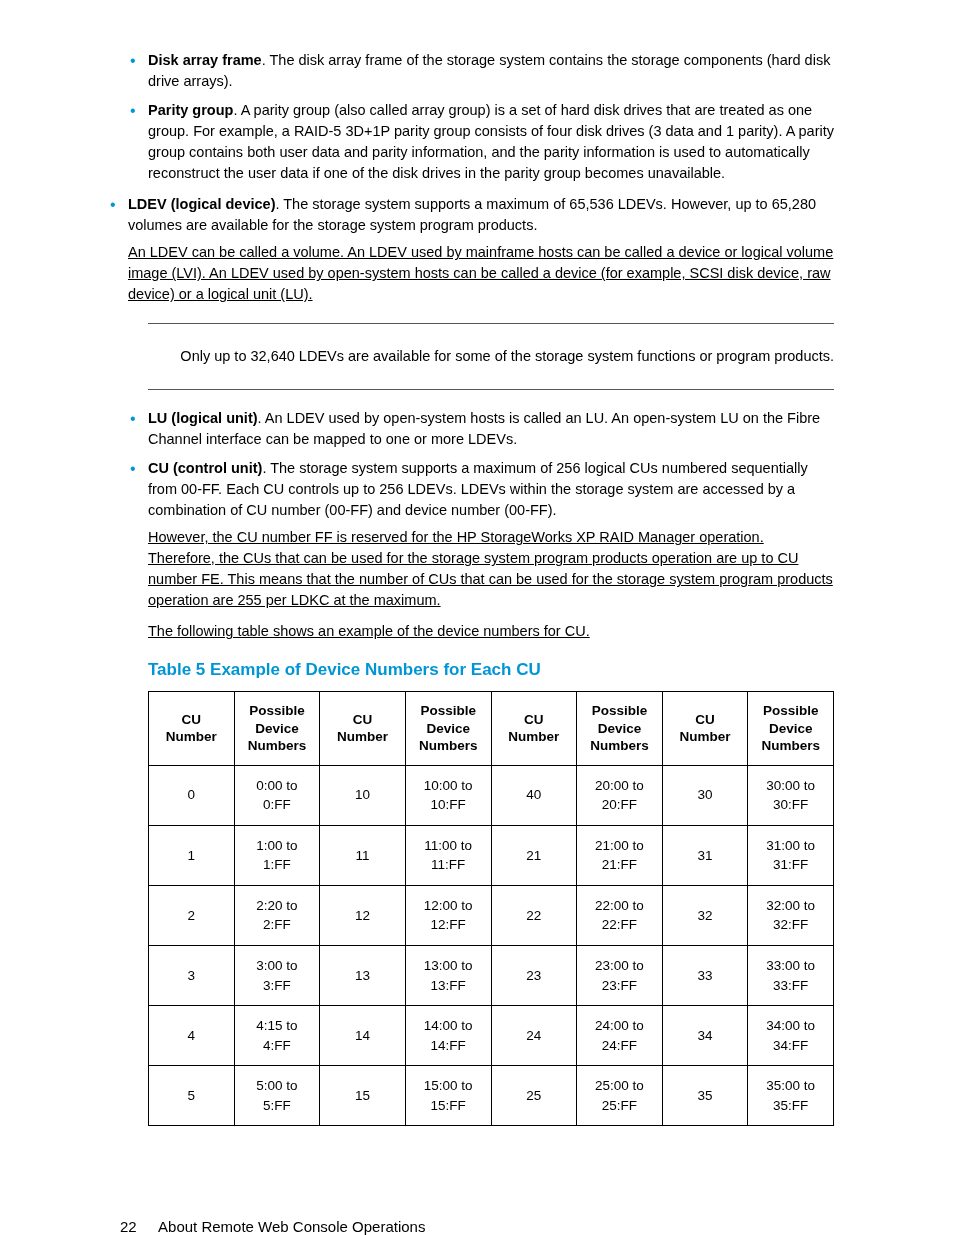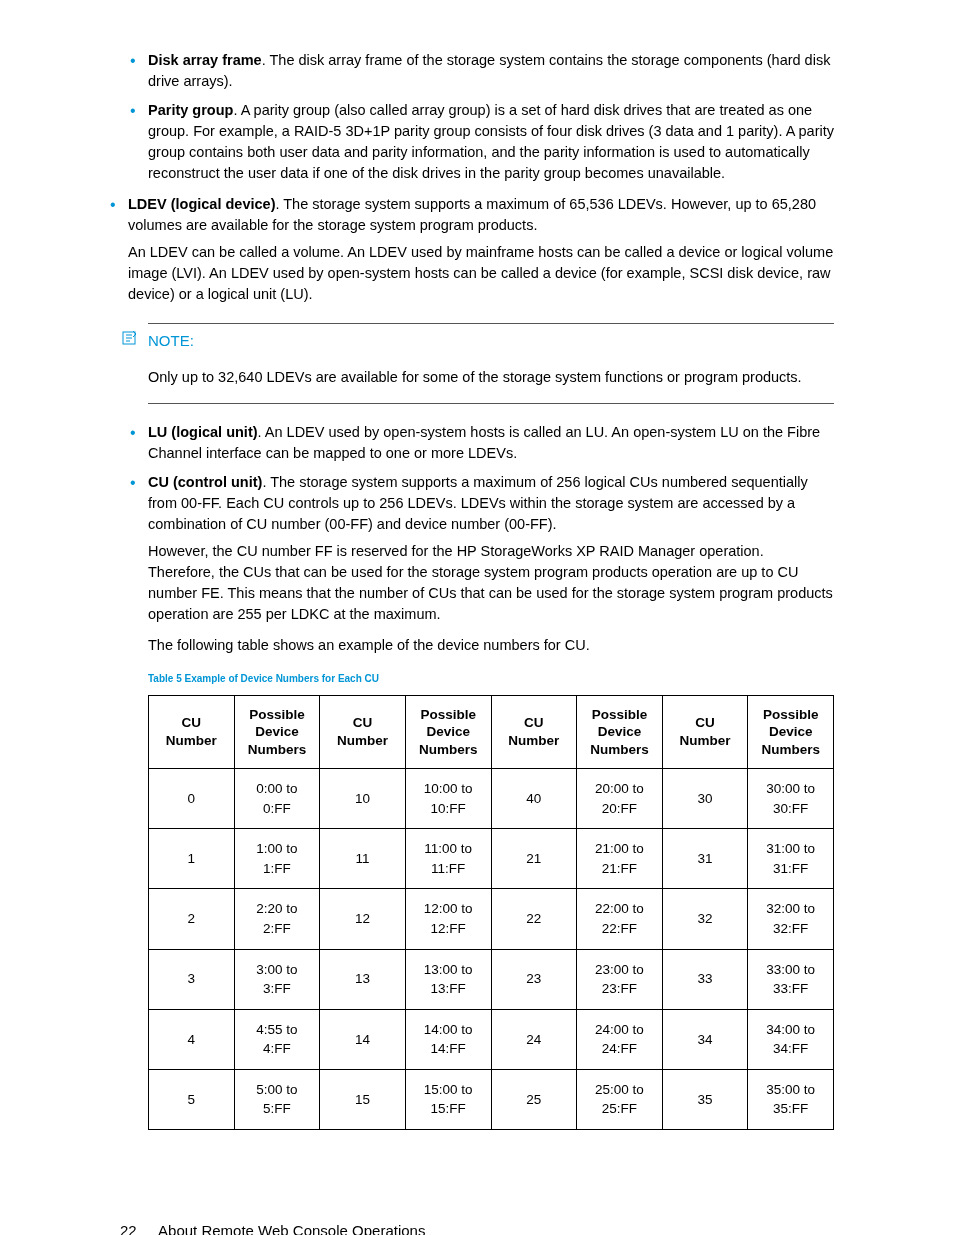--- a/index.html
+++ b/index.html
@@ -48,30 +48,32 @@
     position: relative;
   }
   .note-icon {
     position: absolute;
     left: -26px;
     top: 0;
     color: #0096d6;
     font-size: 15px;
   }
   .note-body {
-    margin: 15px 0;
+    margin: 22px 0;
+    text-align: right;
   }
   .continuation {
     padding-left: 28px;
     margin: 6px 0 10px 0;
+    text-decoration: underline;
   }
   .table-title {
     color: #0096d6;
     font-weight: bold;
-    font-size: 10px;
+    font-size: 17px;
     margin: 16px 0 8px 28px;
   }
   table {
     border-collapse: collapse;
     width: calc(100% - 28px);
     margin-left: 28px;
     table-layout: fixed;
   }
   th, td {
     border: 1px solid #000;
@@ -104,30 +106,20 @@
 
 <ul class="bullets" style="margin-left:-20px;">
   <li>
     <span class="term">LDEV (logical device)</span><span>. The storage system supports a maximum of 65,536 LDEVs. However, up to 65,280 volumes are available for the storage system program products.</span>
     <p class="continuation" style="padding-left:0;">An LDEV can be called a volume. An LDEV used by mainframe hosts can be called a device or logical volume image (LVI). An LDEV used by open-system hosts can be called a device (for example, SCSI disk device, raw device) or a logical unit (LU).</p>
   </li>
 </ul>
 
 <div class="note-block">
   <hr>
-  <div class="note-title">
-    <span class="note-icon">
-      <svg width="16" height="16" viewBox="0 0 16 16">
-          <rect x="1" y="2" width="12" height="12" fill="none" stroke="#0096d6" stroke-width="1"></rect>
-          <path d="M4 5h6M4 8h6M4 11h4" stroke="#0096d6" stroke-width="1"></path>
-          <path d="M11 1l3 3-3 3" fill="none" stroke="#0096d6" stroke-width="1"></path>
-        </svg>
-    </span>
-    <span>NOTE:</span>
-  </div>
   <div class="note-body">Only up to 32,640 LDEVs are available for some of the storage system functions or program products.</div>
   <hr>
 </div>
 
 <ul class="bullets">
   <li>
     <span class="term">LU (logical unit)</span><span>. An LDEV used by open-system hosts is called an LU. An open-system LU on the Fibre Channel interface can be mapped to one or more LDEVs.</span>
   </li>
   <li>
     <span class="term">CU (control unit)</span><span>. The storage system supports a maximum of 256 logical CUs numbered sequentially from 00-FF. Each CU controls up to 256 LDEVs. LDEVs within the storage system are accessed by a combination of CU number (00-FF) and device number (00-FF).</span>
@@ -187,21 +179,21 @@
         <td>3:00 to 3:FF</td>
         <td>13</td>
         <td>13:00 to 13:FF</td>
         <td>23</td>
         <td>23:00 to 23:FF</td>
         <td>33</td>
         <td>33:00 to 33:FF</td>
       </tr>
       <tr>
         <td>4</td>
-        <td>4:55 to 4:FF</td>
+        <td>4:15 to 4:FF</td>
         <td>14</td>
         <td>14:00 to 14:FF</td>
         <td>24</td>
         <td>24:00 to 24:FF</td>
         <td>34</td>
         <td>34:00 to 34:FF</td>
       </tr>
       <tr>
         <td>5</td>
         <td>5:00 to 5:FF</td>

